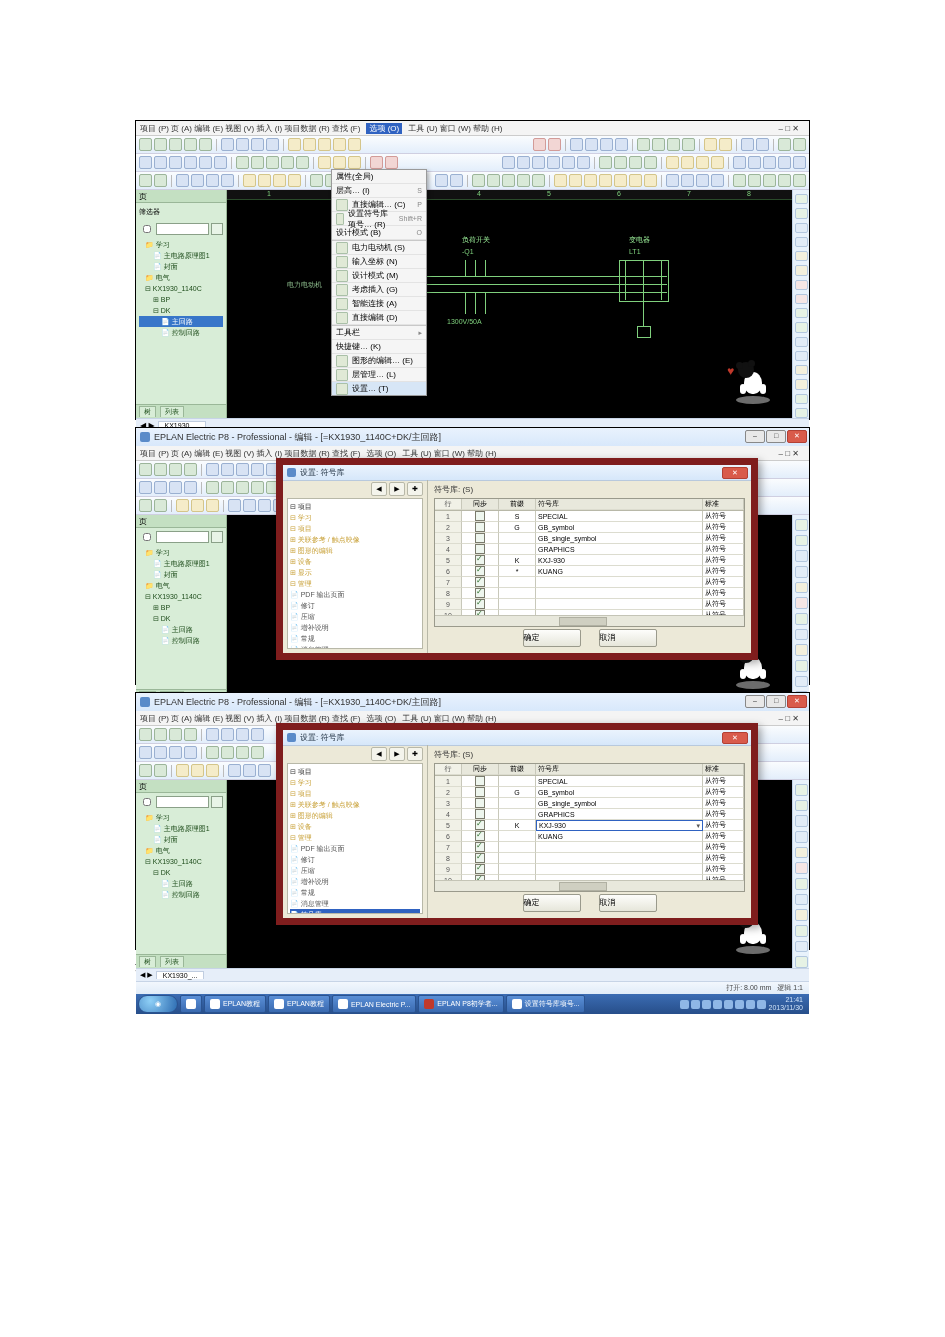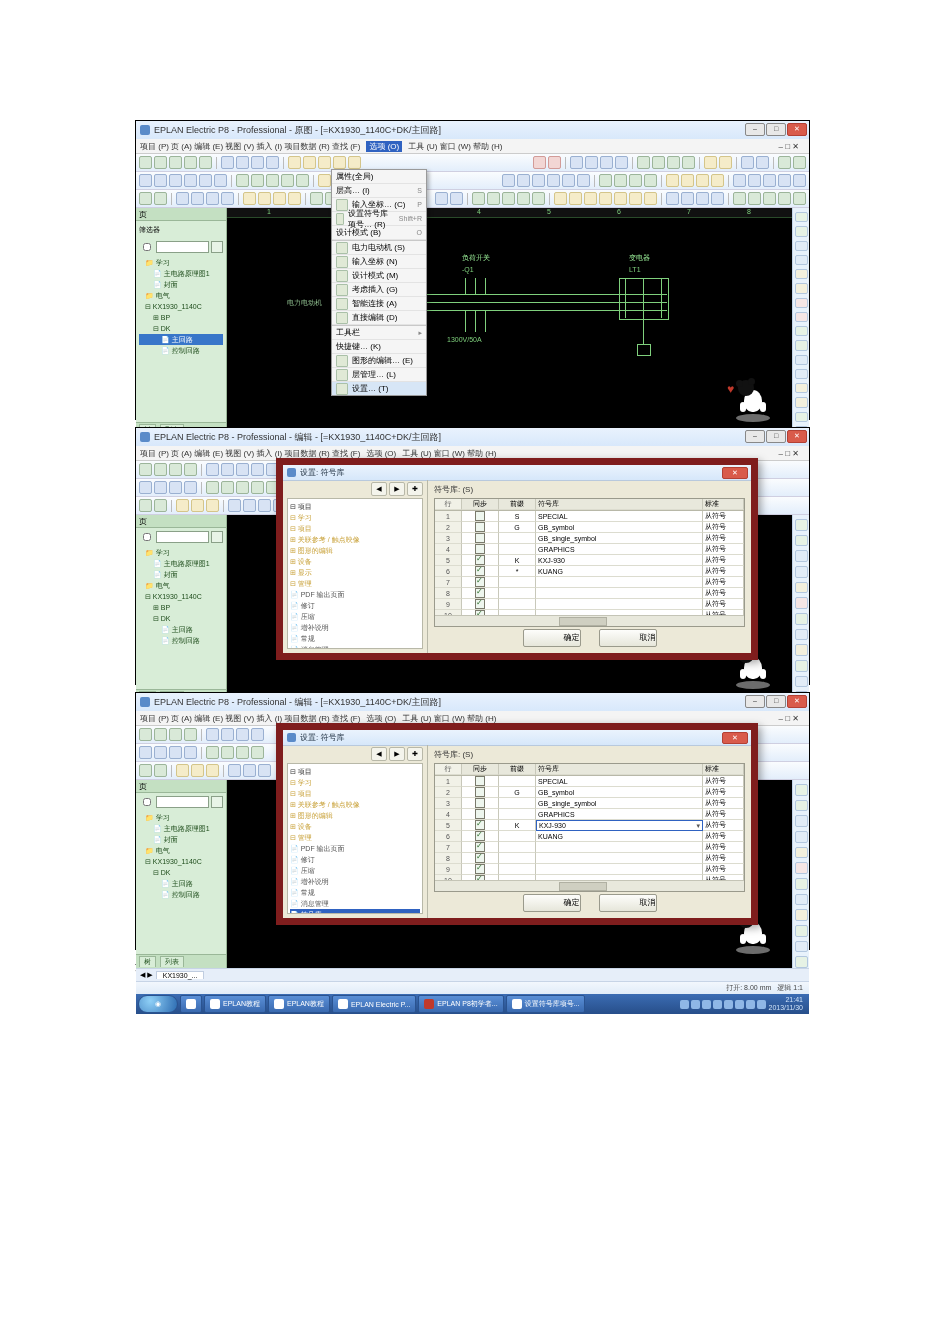--- a/index.html
+++ b/index.html
@@ -96,43 +96,34 @@
 .grow.h{background:#e8e8dc;border-bottom:1px solid #b8b8a8}
 .gc{border-right:1px solid #c8c8ba;border-bottom:1px solid #dcdccf;padding:0 2px;display:flex;align-items:center;overflow:hidden}
 .gc.row{width:22px;justify-content:center;background:#f1f1e7;color:#555}
 .gc.sync{width:32px;justify-content:center}
 .gc.pre{width:32px;justify-content:center}
 .gc.lib{flex:1}
 .gc.def{width:36px}
 .chk{width:8px;height:8px;border:1px solid #7a7a6c;background:#eef6ee;position:relative}
 .chk.on::after{content:"✓";position:absolute;left:0;top:-2px;font-size:8px;color:#2a6a2a}
 .dlg-btns{height:22px;display:flex;align-items:center;justify-content:center;gap:18px}
-.dlg-btns .bt{width:56px;height:16px;background:linear-gradient(#fdfdfb,#e6e6da);border:1px solid #9a9a8c;border-radius:2px;font-size:8px;text-align:right;line-height:15px}
+.dlg-btns .bt{width:56px;height:16px;background:linear-gradient(#fdfdfb,#e6e6da);border:1px solid #9a9a8c;border-radius:2px;font-size:8px;text-align:left;line-height:15px}
 
 .s2 .canvaswrap,.s3 .canvaswrap{background:#000}
 .status-left{font-size:7px;color:#444}
 .darkfill{position:absolute;inset:0;background:#000}
 .mini-scroll{position:absolute;left:0;right:0;bottom:0;height:10px;background:#e8e8dc;border-top:1px solid #c4c4b6}
 .mini-scroll .thumb{position:absolute;top:1px;height:7px;background:#cfcfc1;border:1px solid #b0b0a2}
 </style>
 </head>
 <body>
 
 <div class="page">
 
 <div class="shot s1">
-  <div class="titlebar">
-    <div class="tb-ico"></div>
-    <span>EPLAN Electric P8 - Professional - 原图 - [=KX1930_1140C+DK/主回路]</span>
-    <div class="winbtns">
-      <div class="wb">–</div>
-      <div class="wb">□</div>
-      <div class="wb close">✕</div>
-    </div>
-  </div>
   <div class="menubar">
     <span>项目 (P)  页 (A)  编辑 (E)  视图 (V)  插入 (I)  项目数据 (R)  查找 (F)</span>
     <span style="background:#2f62c1;color:#fff;padding:0 3px">选项 (O)</span>
     <span>工具 (U)  窗口 (W)  帮助 (H)</span>
     <span style="margin-left:auto">– □ ✕</span>
   </div>
   <div class="tbrow">
     <div class="tbi"></div>
         <div class="tbi"></div>
         <div class="tbi"></div>
@@ -366,21 +357,21 @@
   <div class="dropdown">
     <div class="dd-row">
           <span>属性(全局)</span>
         </div>
     <div class="dd-row">
           <span>层高… (I)</span>
           <span class="k">S</span>
         </div>
     <div class="dd-row">
           <span class="ic"></span>
-          <span>输入坐标… (C)</span>
+          <span>直接编辑… (C)</span>
           <span class="k">P</span>
         </div>
     <div class="dd-row">
           <span class="ic"></span>
           <span>设置符号库项号… (R)</span>
           <span class="k">Shift+R</span>
         </div>
     <div class="dd-row">
           <span>设计模式 (B)</span>
           <span class="k">O</span>

